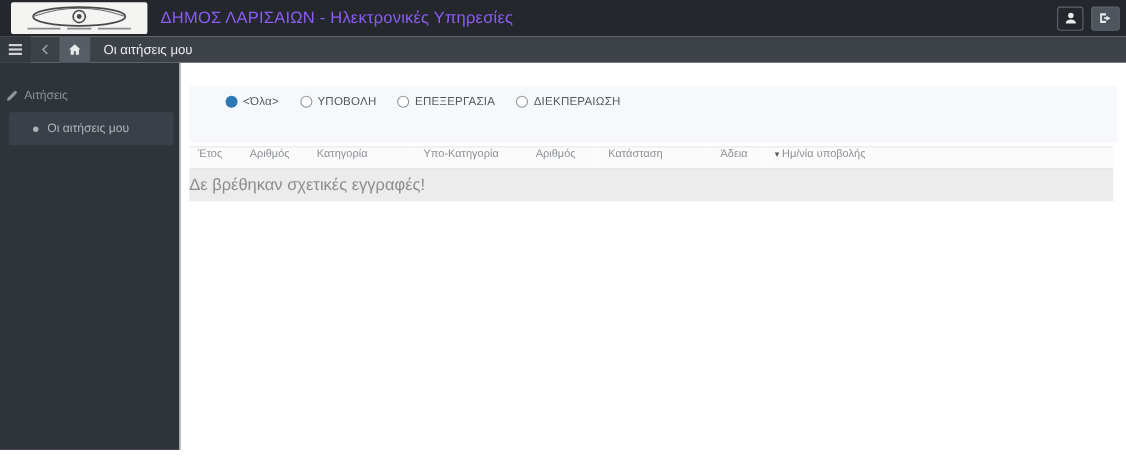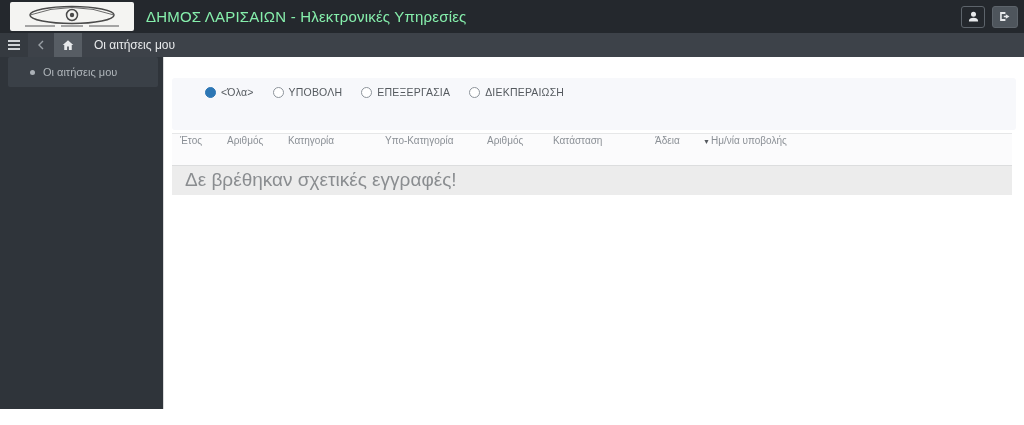--- a/index.html
+++ b/index.html
@@ -18,21 +18,21 @@
     background: #24282d;
     display: flex; align-items: center;
   }
   .logo-box {
     width: 124px; height: 29px; margin-left: 10px; margin-top: 0;
     background: #f4f4f2; border-radius: 2px;
     display: flex; align-items: center; justify-content: center;
     cursor: pointer; overflow: hidden;
   }
   .topbar-title {
-    color: #86efac; font-size: 15px; margin-left: 12px; letter-spacing: .2px;
+    color: #8b5cf6; font-size: 15px; margin-left: 12px; letter-spacing: .2px;
     white-space: nowrap;
   }
   .topbar-right { margin-left: auto; display: flex; align-items: center; gap: 7px; margin-right: 6px; }
   .btn-user {
     width: 24px; height: 22px; border: 1px solid #5d646b; border-radius: 3px;
     background: transparent; display: flex; align-items: center; justify-content: center;
     cursor: pointer;
   }
   .btn-logout {
     width: 26px; height: 22px; border: 1px solid #5d646b; border-radius: 3px;
@@ -110,27 +110,27 @@
   .radio-group.selected .radio-circle { background: #2d77b5; border-color: #2d77b5; }
   .radio-label { font-size: 10.5px; color: #555a5f; letter-spacing: .2px; }
 
   .grid {
     position: absolute; left: 172px; top: 133px; width: 840px;
   }
   table { width: 100%; border-collapse: collapse; table-layout: fixed; }
   thead th {
     font-weight: normal; text-align: left; font-size: 10px; color: #8b9096;
     border-top: 1px solid #e6e7e8; border-bottom: 1px solid #dcddde;
-    background: #fbfbfc; height: 16px; padding: 1px 4px 19px 8px;
+    background: #fbfbfc; height: 16px; padding: 1px 4px 7px 8px;
     white-space: nowrap; overflow: hidden; cursor: pointer;
   }
   .sort-arrow { font-size: 7px; color: #55595e; margin-right: 1px; }
   .empty-row td {
-    background: #ececec; height: 29px; padding-left: 13px;
-    color: #8a8d90; font-size: 19px;
+    background: #ececec; height: 29px; 
+    color: #8a8d90; font-size: 15px;
   }
   svg { display: block; }
 </style>
 </head>
 <body>
 
 <div class="topbar">
   <div class="logo-box">
     <svg width="110" height="26" viewBox="0 0 110 26">
       <ellipse cx="55" cy="11" rx="42" ry="8.5" fill="none" stroke="#4a4a4a" stroke-width="1.6"></ellipse>
@@ -171,20 +171,26 @@
   </div>
   <div class="home-box">
     <svg width="12" height="12" viewBox="0 0 16 16">
       <path fill="#e8eaec" d="M8 1.5 1 8h2v6.5h3.8v-4.4h2.4v4.4H13V8h2z"></path>
     </svg>
   </div>
   <div class="nav-page-title">Οι αιτήσεις μου</div>
 </div>
 
 <div class="sidebar">
+  <div class="sidebar-section">
+    <svg width="11" height="11" viewBox="0 0 16 16">
+      <path fill="#8e959c" d="M11.2 1.8l3 3-8.4 8.4-3.9 0.9 0.9-3.9zM13.8 1l1.2 1.2a1 1 0 0 1 0 1.4l-0.9 0.9-2.6-2.6 0.9-0.9a1 1 0 0 1 1.4 0z"></path>
+    </svg>
+    <span>Αιτήσεις</span>
+  </div>
   <div class="sidebar-item">
     <span class="dot"></span>
     <span class="sidebar-item-label">Οι αιτήσεις μου</span>
   </div>
 </div>
 
 <div class="filter-panel">
   <div class="radio-row">
     <div class="radio-group selected">
       <span class="radio-circle"></span>

